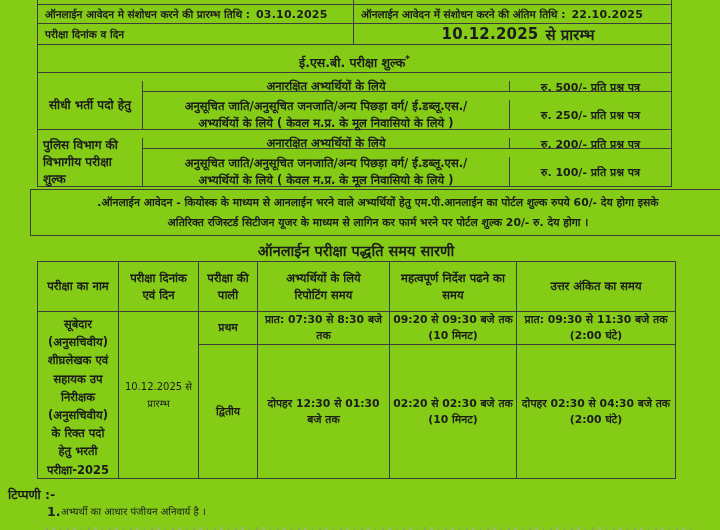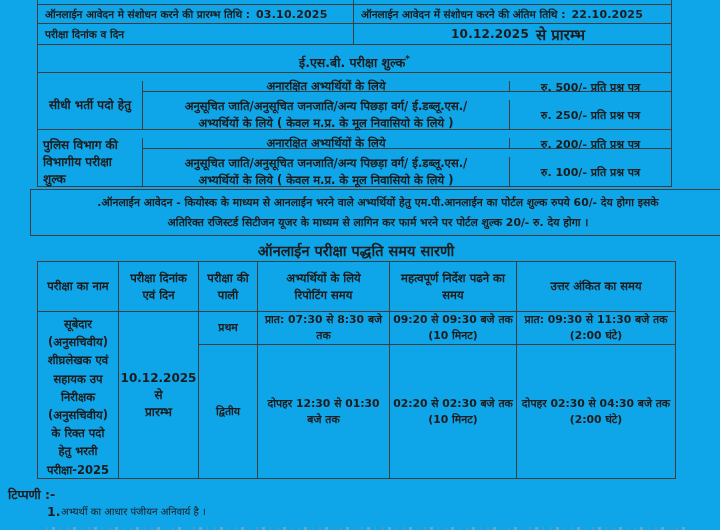--- a/index.html
+++ b/index.html
@@ -1,17 +1,17 @@
 <!DOCTYPE html>
 <html><head>
 <meta charset="utf-8">
 <style>
   html,body{margin:0;padding:0;background:#ffffff;}
   .doc{
-    position:relative;width:720px;height:530px;background:#0ea5e9;
+    position:relative;width:720px;height:530px;background:#84cc16;
     font-family:"DejaVu Sans","Liberation Sans",sans-serif;
     color:#1c1c1c;overflow:hidden;
   }
   .pre{white-space:pre-line;}
   
   .tblTop{
     position:absolute;left:37px;top:0;width:635px;box-sizing:border-box;
     border-left:1px solid #3d3d3d;border-right:1px solid #3d3d3d;
   }
   .trow{display:flex;box-sizing:border-box;border-bottom:1px solid #3d3d3d;}
@@ -55,21 +55,21 @@
     grid-template-rows:50px 33px 133px;
   }
   .scell{box-sizing:border-box;display:flex;align-items:center;justify-content:center;
       text-align:center;border-right:1px solid #3d3d3d;border-bottom:1px solid #3d3d3d;}
   .scell.lastCol{border-right:none;}
   .scell.lastRow{border-bottom:none;}
   .hc{font-size:11.5px;font-weight:700;line-height:17px;}
   .bodyCell{font-size:10.8px;font-weight:700;line-height:16px;padding:0 2px;}
   .examCell{grid-row:2/4;grid-column:1;align-items:flex-start;padding-top:3px;
       font-size:11.5px;font-weight:700;line-height:18.2px;border-bottom:none;}
-  .dateCell{grid-row:2/4;grid-column:2;font-size:12px;font-weight:700;line-height:17px;
+  .dateCell{grid-row:2/4;grid-column:2;font-size:10px;font-weight:400;line-height:17px;
       border-bottom:none;text-align:center;}
   
   .notesLabel{position:absolute;left:8px;top:486px;font-size:12.5px;font-weight:600;}
   .noteNum{position:absolute;left:47px;top:504px;font-size:12.5px;font-weight:600;}
   .noteText{position:absolute;left:61px;top:504px;font-size:10px;font-weight:400;}
   .clipLine{
     position:absolute;left:46px;top:527px;width:648px;height:3px;opacity:.55;
     background:repeating-linear-gradient(90deg,
       #8f8f8f 0 2px, transparent 2px 6px, #ababab 6px 9px, transparent 9px 14px,
       #8f8f8f 14px 15px, transparent 15px 21px);
@@ -96,21 +96,21 @@
         <span class="lbl">ऑनलाईन आवेदन में संशोधन करने की अंतिम तिथि :</span>
         <span class="dateVal">22.10.2025</span>
       </div>
     </div>
 
     <div class="trow rowB">
       <div class="cL">
         <span class="lbl">परीक्षा दिनांक व दिन</span>
       </div>
       <div class="cR center">
-        <span class="dateVal" style="font-size:12px;margin-left:11px">10.12.2025</span>
+        <span class="dateVal" style="font-size:15px;margin-left:11px">10.12.2025</span>
         <span class="startBig">से प्रारम्भ</span>
       </div>
     </div>
 
     <div class="feeHeader">
       <span class="feeTitle"><span>ई.एस.बी. परीक्षा शुल्क</span><sup>*</sup></span>
     </div>
 
     <div class="feeGrid">
       <div class="fcell bR catCell cat1">सीधी भर्ती पदो हेतु</div>

